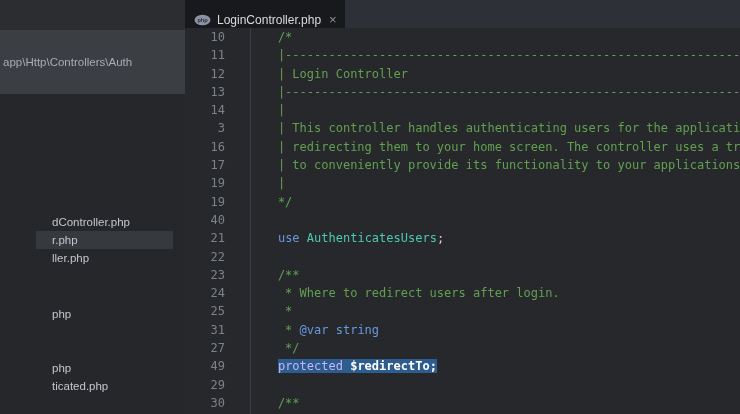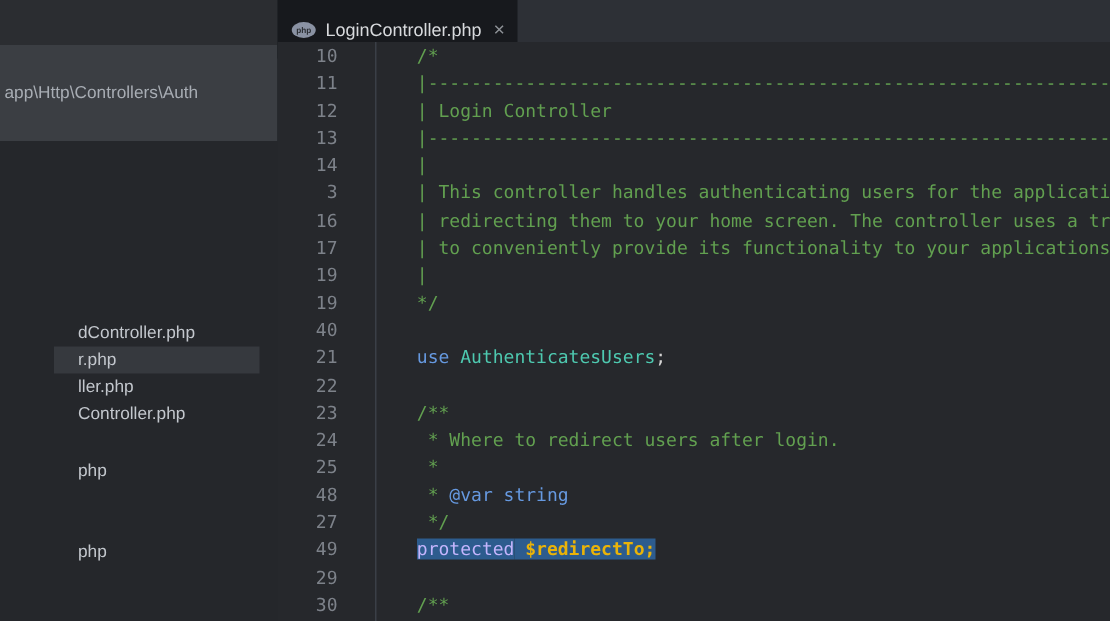--- a/index.html
+++ b/index.html
@@ -42,39 +42,39 @@
   .indent-guide{position:absolute;left:65px;top:0;bottom:0;width:1px;background:#3a3f47}
   .codepane{
     position:absolute;left:64px;top:0;right:0;
     font-family:"DejaVu Sans Mono",monospace;font-size:12px;white-space:pre;
   }
   .cline{height:18.3px;line-height:18.3px}
   .tok-comment{color:var(--comment,#62a050)}
   .tok-keyword{color:var(--keyword,#6699e0)}
   .tok-class{color:var(--class,#4ec9b0)}
   .tok-plain{color:var(--plain,#d4d4d4)}
-  .tok-var{color:#eab308;font-weight:bold}
+  .tok-var{color:#ffffff;font-weight:bold}
   .sel{background:var(--selection,#2d5c8e)}
   .tok-keyword.sel{color:#c4b5fd}
 </style>
 </head>
 <body>
 
 <div class="app">
 
   <aside class="sidebar">
     <div class="sidebar-top"></div>
     <div class="path-panel">app\Http\Controllers\Auth</div>
     <div class="tree" id="tree">
         <div class="tree-item" style="top: 213px;">dController.php</div>
         <div class="tree-item" style="top: 249px;">ller.php</div>
         <div class="tree-item selected" style="top: 231px;">r.php</div>
-        <div class="tree-item" style="top: 267px;">Controller.php</div>
         <div class="tree-item" style="top: 305px;">php</div>
         <div class="tree-item" style="top: 359px;">php</div>
+        <div class="tree-item" style="top: 377px;">ticated.php</div>
       </div>
   </aside>
 
   <header class="tabbar">
     <div class="tab">
       <span class="php-icon">
         <svg width="17" height="12" viewBox="0 0 17 12">
           <ellipse cx="8.5" cy="6" rx="8" ry="5.3" fill="#8a92a3"></ellipse>
           <text x="8.5" y="8.2" font-size="5.5" font-family="Liberation Sans, sans-serif" fill="#2b2e33" text-anchor="middle" font-weight="bold">php</text>
         </svg>
@@ -95,21 +95,21 @@
         <div class="lnum">16</div>
         <div class="lnum">17</div>
         <div class="lnum">19</div>
         <div class="lnum">19</div>
         <div class="lnum">40</div>
         <div class="lnum">21</div>
         <div class="lnum">22</div>
         <div class="lnum">23</div>
         <div class="lnum">24</div>
         <div class="lnum">25</div>
-        <div class="lnum">48</div>
+        <div class="lnum">31</div>
         <div class="lnum">27</div>
         <div class="lnum">49</div>
         <div class="lnum">29</div>
         <div class="lnum">30</div>
         <div class="lnum">31</div>
       </div>
     <div class="indent-guide"></div>
     <div class="codepane" id="codepane"><div class="cline"><span class="tok-comment">    /*</span></div><div class="cline"><span class="tok-comment">    |--------------------------------------------------------------------------</span></div><div class="cline"><span class="tok-comment">    | Login Controller</span></div><div class="cline"><span class="tok-comment">    |--------------------------------------------------------------------------</span></div><div class="cline"><span class="tok-comment">    |</span></div><div class="cline"><span class="tok-comment">    | This controller handles authenticating users for the application and</span></div><div class="cline"><span class="tok-comment">    | redirecting them to your home screen. The controller uses a trait</span></div><div class="cline"><span class="tok-comment">    | to conveniently provide its functionality to your applications.</span></div><div class="cline"><span class="tok-comment">    |</span></div><div class="cline"><span class="tok-comment">    */</span></div><div class="cline"></div><div class="cline"><span class="tok-plain">    </span><span class="tok-keyword">use</span><span class="tok-plain"> </span><span class="tok-class">AuthenticatesUsers</span><span class="tok-plain">;</span></div><div class="cline"></div><div class="cline"><span class="tok-comment">    /**</span></div><div class="cline"><span class="tok-comment">     * Where to redirect users after login.</span></div><div class="cline"><span class="tok-comment">     *</span></div><div class="cline"><span class="tok-comment">     * </span><span class="tok-keyword">@var</span><span class="tok-plain"> </span><span class="tok-keyword">string</span></div><div class="cline"><span class="tok-comment">     */</span></div><div class="cline"><span class="tok-plain">    </span><span class="tok-keyword sel">protected</span><span class="tok-plain sel"> </span><span class="tok-var sel">$redirectTo;</span></div><div class="cline"></div><div class="cline"><span class="tok-comment">    /**</span></div><div class="cline"></div></div>
   </main>
 

